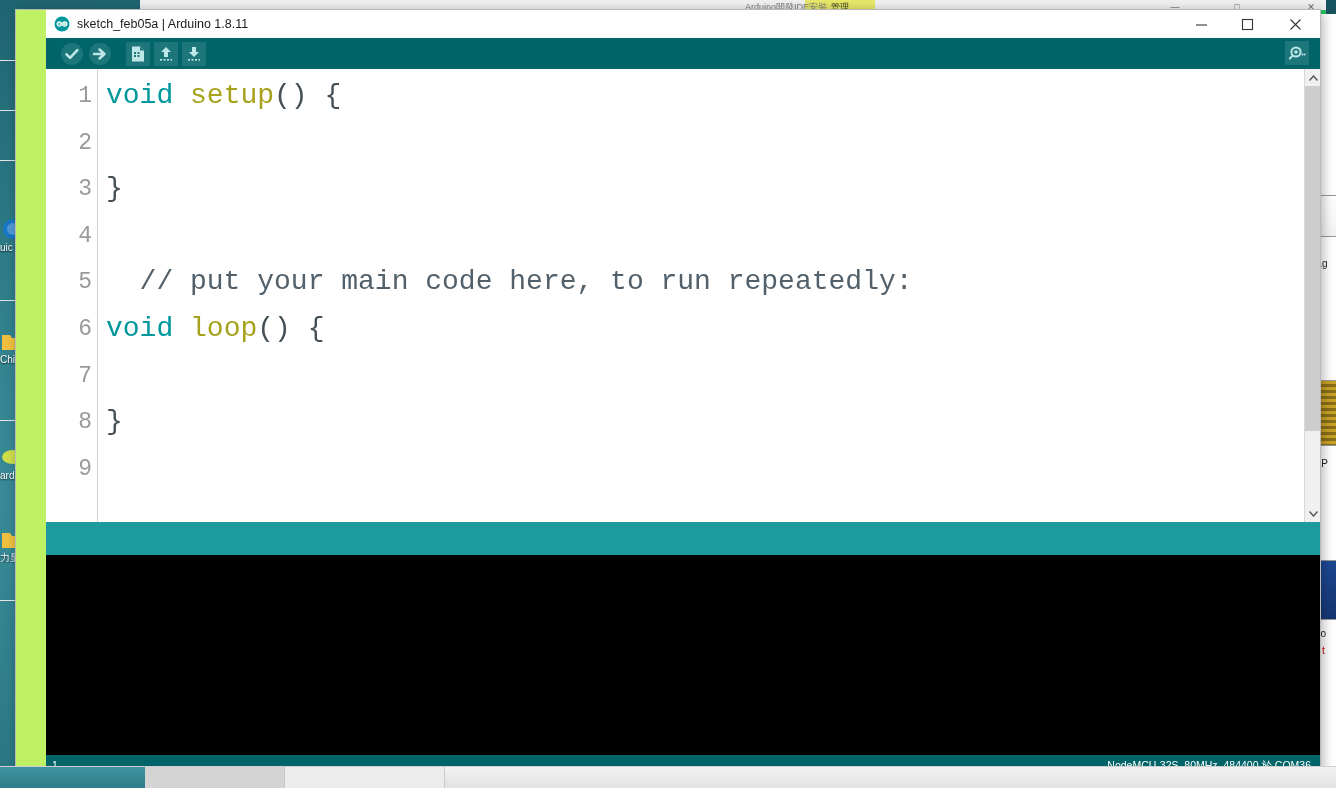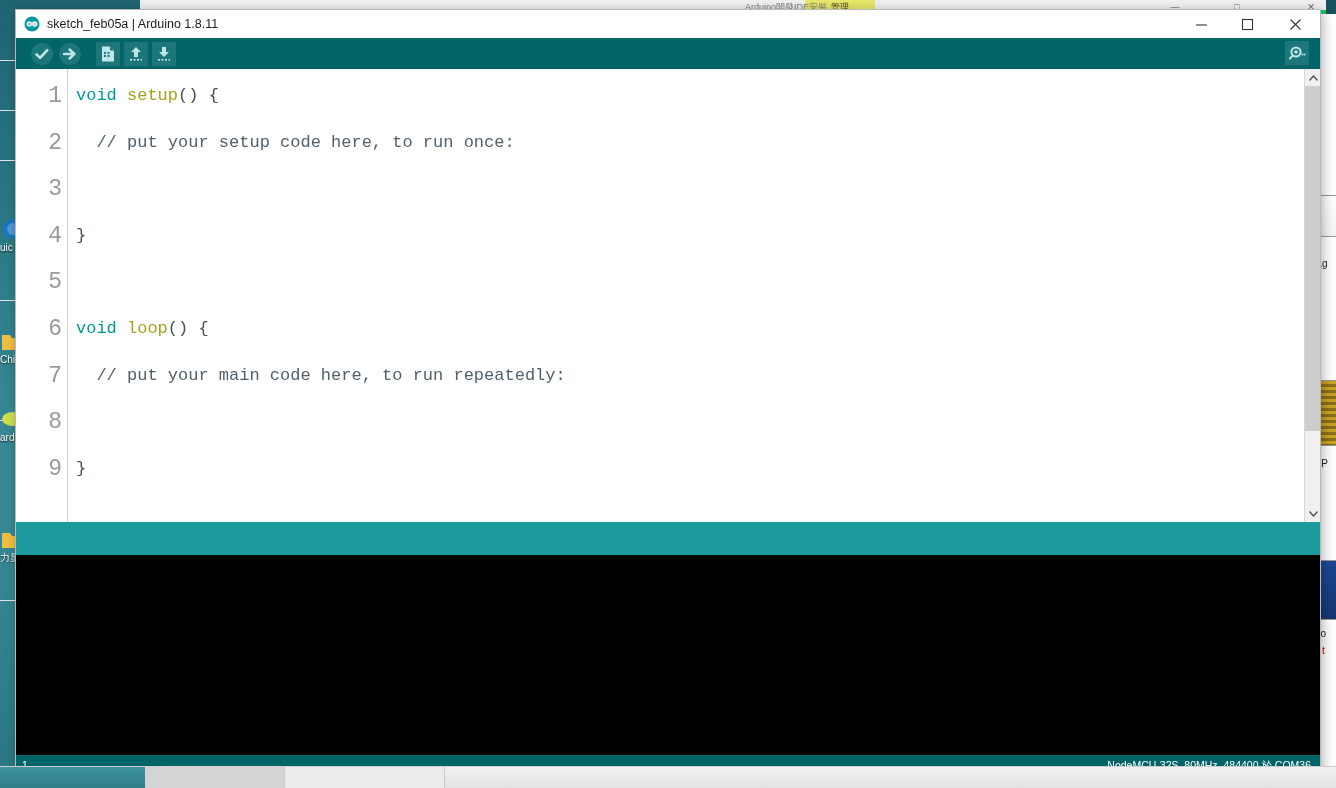--- a/index.html
+++ b/index.html
@@ -72,21 +72,21 @@
   .tb-item {
     position: absolute; top: 0; height: 22px; border-right: 1px solid #c9c9c9;
     background: #dedede;
   }
 
   
   #ide {
     position: absolute; left: 16px; top: 10px; width: 1304px; height: 765px;
     background: #bef264;
     box-shadow: 0 0 0 1px #b9b9b9, 2px 2px 12px rgba(0,0,0,.35);
-    display: flex; flex-direction: column;
+    display: flex; flex-direction: column; padding-left: 30px;
   }
 
   
   #titlebar {
     position: relative; height: 28px; background: #ffffff; flex: 0 0 28px;
     display: flex; align-items: center;
   }
   #app-logo {
     width: 16px; height: 16px; margin-left: 8px; margin-right: 7px; flex: 0 0 16px;
   }
@@ -155,21 +155,21 @@
   }
   .gline {
     height: 46.6px; line-height: 46.6px; text-align: right; padding-right: 5px;
     font-family: "Liberation Mono", monospace; font-size: 23px; color: #9a9a9a;
   }
   #code {
     flex: 1 1 auto; padding-top: 4px; padding-left: 8px; overflow: hidden;
   }
   .cline {
     height: 46.6px; line-height: 46.6px;
-    font-family: "Liberation Mono", monospace; font-size: 17px;
+    font-family: "Liberation Mono", monospace; font-size: 28px;
     white-space: pre; color: #434f54;
   }
   .kw { color: #00979c; }
   .fn { color: #a6a21c; }
   .cmt { color: #51606a; }
   .punct { color: #434f54; }
 
   
   #ed-scroll {
     position: absolute; right: 0; top: 0; width: 16px; height: 100%;
@@ -247,21 +247,21 @@
     <circle cx="13" cy="11" r="6" fill="#fff" opacity=".25"></circle>
   </svg>
   <span>uic Pla</span>
 </div>
 <div class="desk-icon" style="top:330px">
   <svg class="desk-glyph" viewBox="0 0 26 24">
     <path d="M2 5h8l2 3h12v12H2z" fill="#f0c040"></path>
   </svg>
   <span>Chi inF</span>
 </div>
-<div class="desk-icon" style="top:408px">
+<div class="desk-icon" style="top:446px">
   <svg class="desk-glyph" viewBox="0 0 26 24">
     <ellipse cx="13" cy="11" rx="11" ry="7" fill="#cfe04a"></ellipse>
   </svg>
   <span>ard</span>
 </div>
 <div class="desk-icon" style="top:528px">
   <svg class="desk-glyph" viewBox="0 0 26 24">
     <path d="M2 5h8l2 3h12v12H2z" fill="#f0c040"></path>
   </svg>
   <span>力显 發</span>
@@ -374,26 +374,25 @@
       <div class="gline">4</div>
       <div class="gline">5</div>
       <div class="gline">6</div>
       <div class="gline">7</div>
       <div class="gline">8</div>
       <div class="gline">9</div>
     </div>
 
     <div id="code">
       <div class="cline"><span class="kw">void</span><span class="fn"> setup</span><span class="punct">() {</span></div>
-      <div class="cline"><span class="punct">  </span><span class="cmt">// put your setup code here, to run once:</span></div>
       <div class="cline"><span class="punct"></span></div>
       <div class="cline"><span class="punct">}</span></div>
       <div class="cline"><span class="punct"></span></div>
+      <div class="cline"><span class="punct">  </span><span class="cmt">// put your main code here, to run repeatedly:</span></div>
       <div class="cline"><span class="kw">void</span><span class="fn"> loop</span><span class="punct">() {</span></div>
-      <div class="cline"><span class="punct">  </span><span class="cmt">// put your main code here, to run repeatedly:</span></div>
       <div class="cline"><span class="punct"></span></div>
       <div class="cline"><span class="punct">}</span></div>
     </div>
 
     <div id="ed-scroll">
       <div class="sb-arrow" id="sb-up">
         <svg width="9" height="6" viewBox="0 0 9 6">
           <path d="M0.5 5.5L4.5 1L8.5 5.5" fill="none" stroke="#555" stroke-width="1.4"></path>
         </svg>
       </div>

